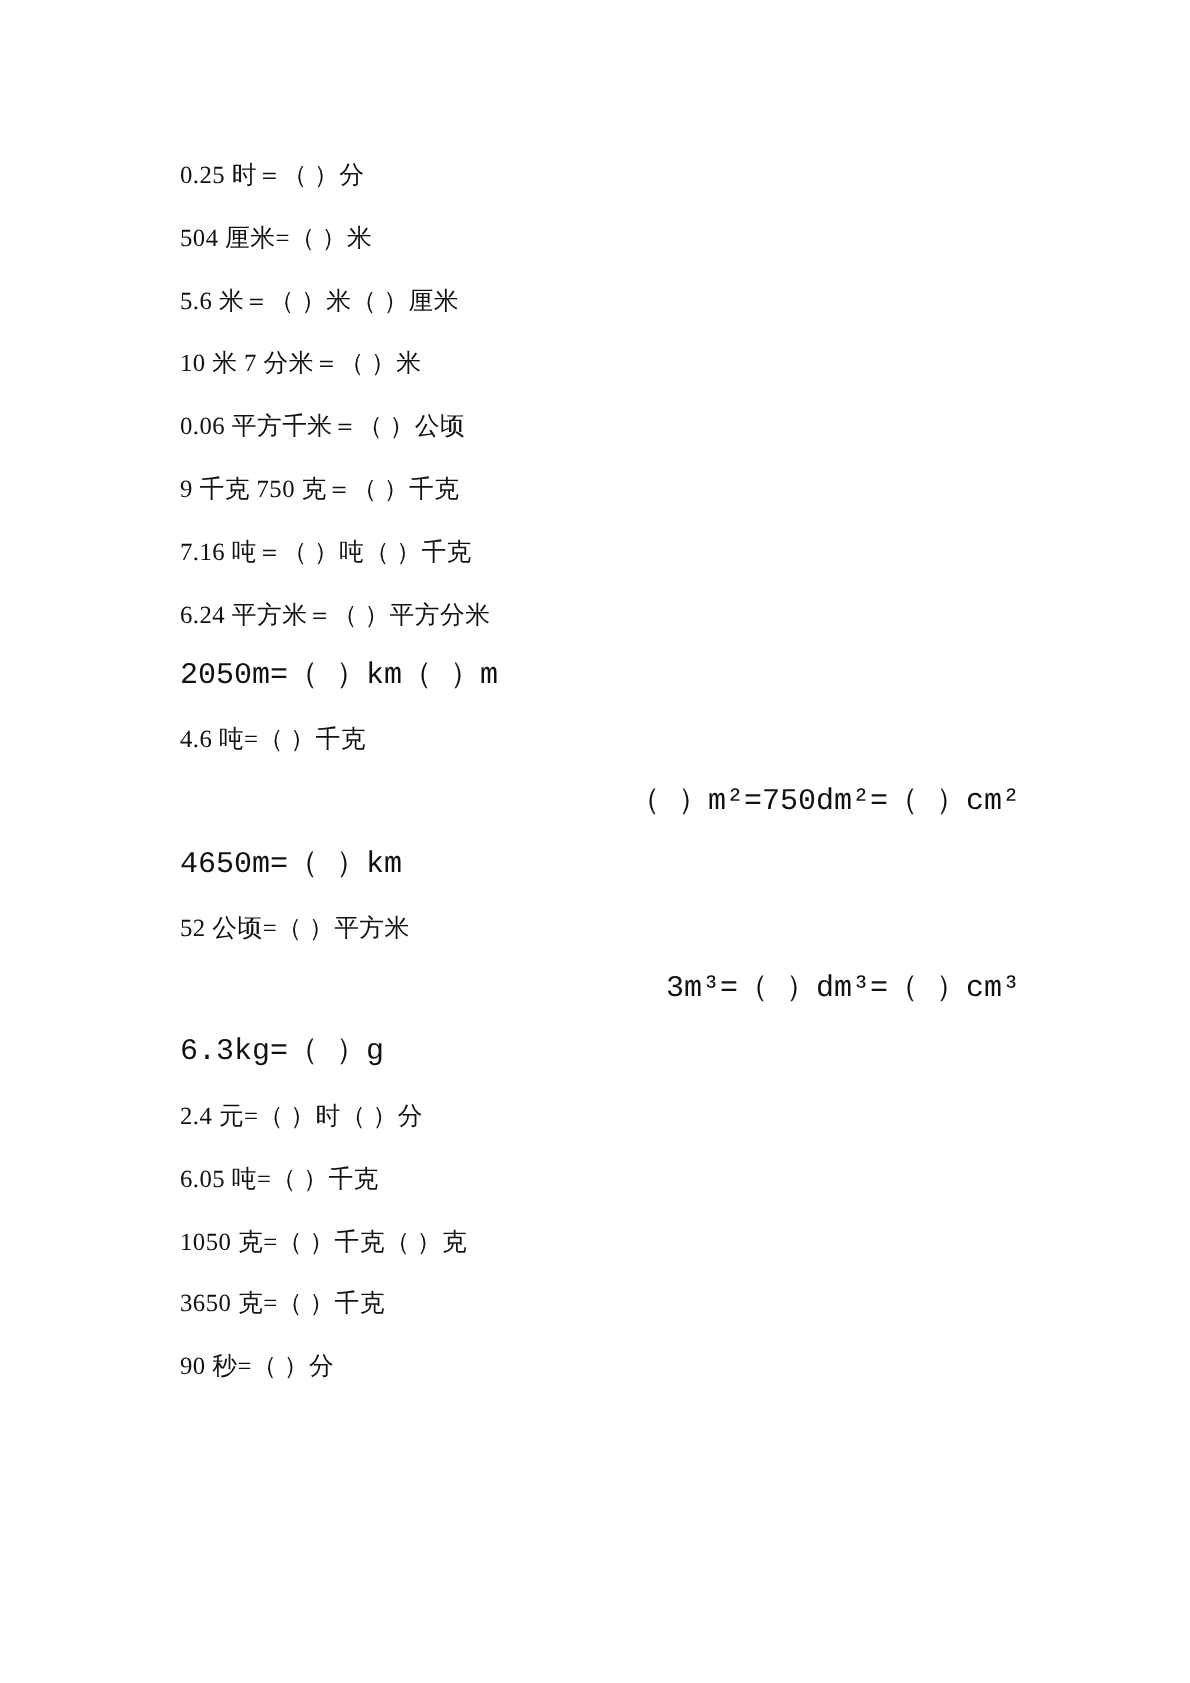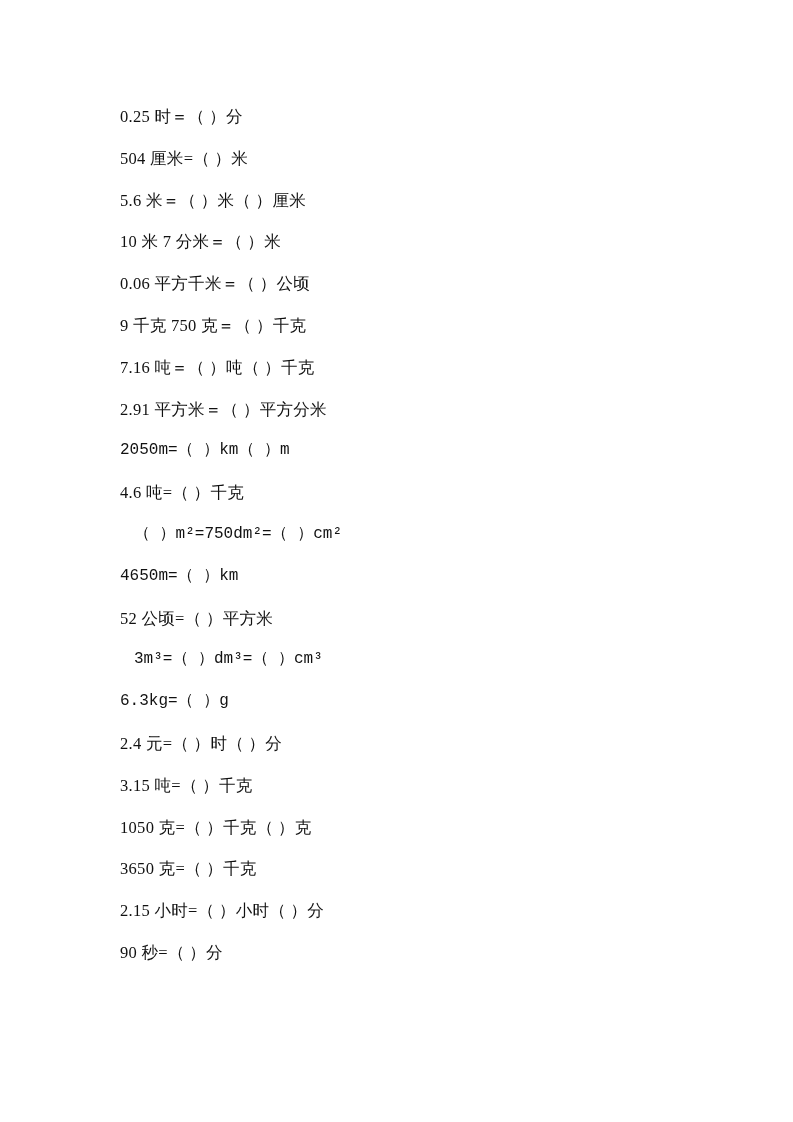--- a/index.html
+++ b/index.html
@@ -32,49 +32,49 @@
   .line {
     font-size: 16.5px;
     line-height: 41.8px;
     white-space: nowrap;
     letter-spacing: 0.3px;
     color: #111111;
   }
   
   .line.mono {
     font-family: "Liberation Mono", "DejaVu Sans Mono", monospace;
-    font-size: 16px;
+    font-size: 20px;
     letter-spacing: 0;
   }
   .line.indent {
     padding-left: 14px;
+    text-align: right;
   }
 </style>
 </head>
 <body>
 
 <div class="page">
   <div class="worksheet">
 
     <div class="line">0.25 时＝（          ）分</div>
     <div class="line">504 厘米=（      ）米</div>
     <div class="line">5.6 米＝（      ）米（          ）厘米</div>
     <div class="line">10 米 7 分米＝（      ）米</div>
     <div class="line">0.06 平方千米＝（     ）公顷</div>
     <div class="line">9 千克 750 克＝（        ）千克</div>
     <div class="line">7.16 吨＝（      ）吨（     ）千克</div>
-    <div class="line">2.91 平方米＝（      ）平方分米</div>
+    <div class="line">6.24 平方米＝（      ）平方分米</div>
     <div class="line mono">2050m=（     ）km（    ）m</div>
     <div class="line">4.6 吨=（      ）千克</div>
     <div class="line mono indent">（     ）m²=750dm²=（    ）cm²</div>
     <div class="line mono">4650m=（    ）km</div>
     <div class="line">52 公顷=（        ）平方米</div>
     <div class="line mono indent">3m³=（    ）dm³=（    ）cm³</div>
     <div class="line mono">6.3kg=（    ）g</div>
     <div class="line">2.4 元=（     ）时（     ）分</div>
-    <div class="line">3.15 吨=（     ）千克</div>
+    <div class="line">6.05 吨=（     ）千克</div>
     <div class="line">1050 克=（       ）千克（       ）克</div>
     <div class="line">3650 克=（            ）千克</div>
-    <div class="line">2.15 小时=（       ）小时（       ）分</div>
     <div class="line">90 秒=（       ）分</div>
 
   </div>
 </div>
 
 </body></html>

